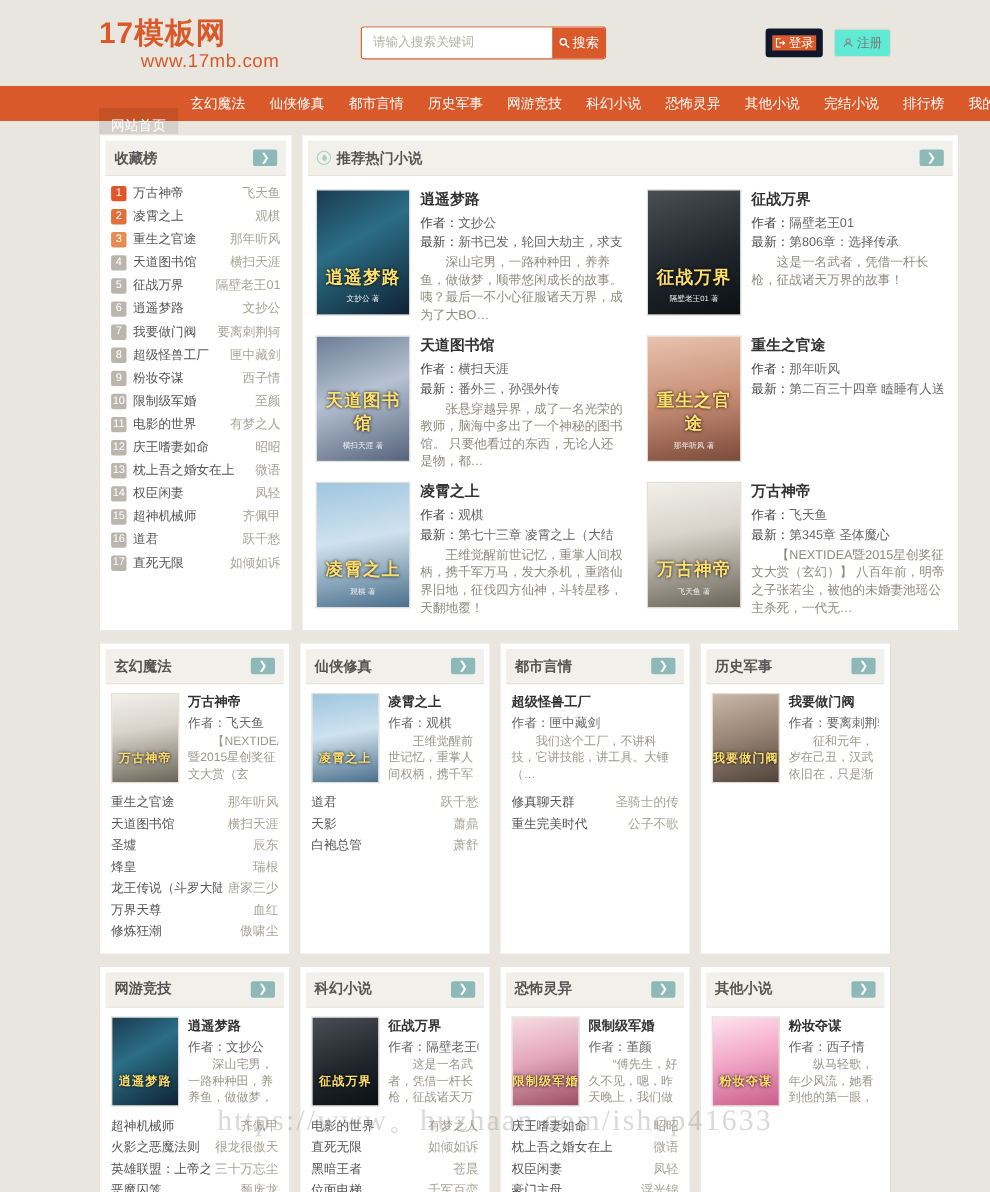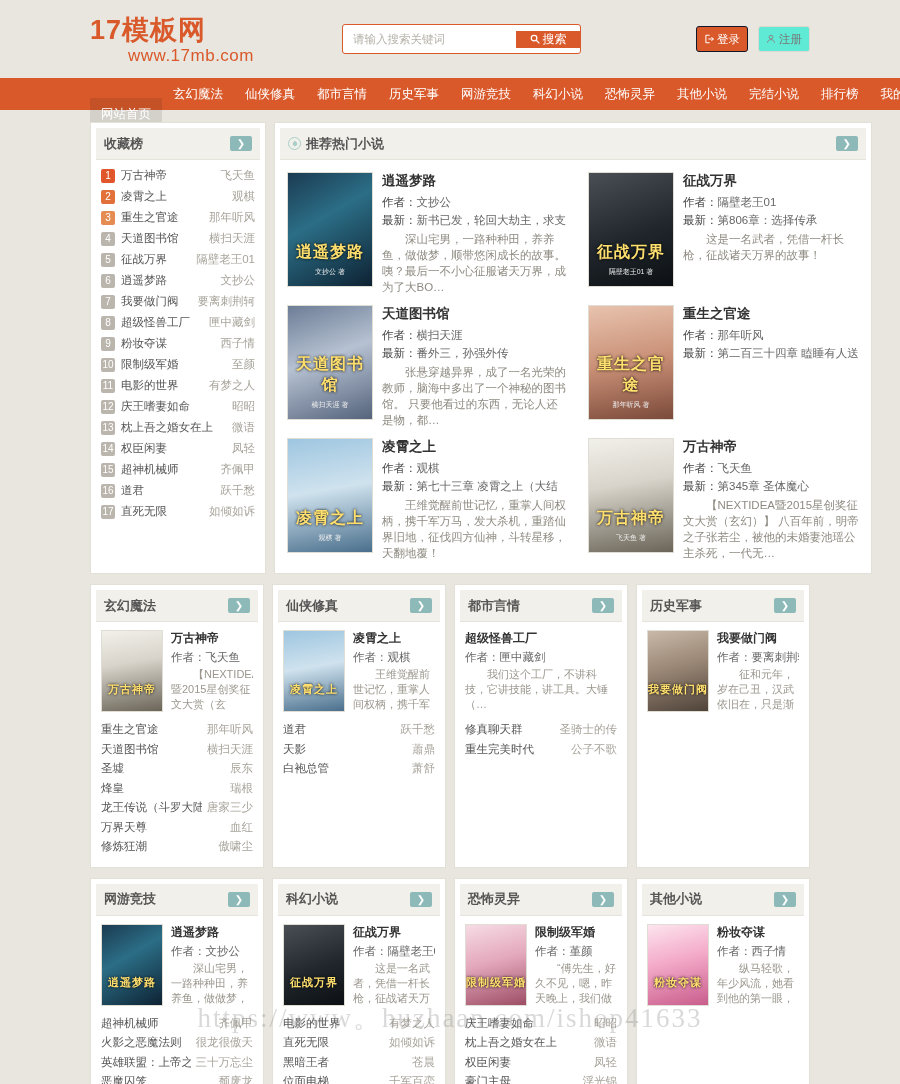--- a/index.html
+++ b/index.html
@@ -20,44 +20,43 @@
   .logo-wrap { width: 200px; padding-top: 4px; }
   .logo-main {
     font-size: 27px; font-weight: bold; color: #d9592b;
     letter-spacing: 1px; line-height: 1.05;
   }
   .logo-sub {
     font-size: 17px; color: #d9592b; letter-spacing: .5px;
     margin-top: 2px; margin-left: 2px; text-align: center;
   }
   .search-wrap {
-    display: flex; height: 30px; margin-left: 52px;
+    display: flex; height: 30px; margin-left: 38px;
     border: 1px solid #d9592b; border-radius: 3px; overflow: hidden;
     background: #fff;
-    align-items: center;
   }
   .search-input {
     width: 173px; border: 0; outline: none; background: #fff;
     padding: 0 10px; font-size: 11.5px; color: #444;
     font-family: "Liberation Sans", sans-serif;
   }
   .search-input::placeholder { color: #b5b2a9; }
   .search-btn {
-    width: 64px; background: #d9592b; color: #fff; border: 0;
+    width: 48px; background: #d9592b; color: #fff; border: 0;
     cursor: pointer; font-size: 12px; display: flex;
     align-items: center; justify-content: center; gap: 3px;
     font-family: "Liberation Sans", sans-serif;
   }
   .auth { margin-left: auto; display: flex; gap: 10px; }
   .btn-login, .btn-reg {
     width: 52px; height: 26px; border-radius: 3px;
     display: flex; align-items: center; justify-content: center;
     gap: 3px; font-size: 11.5px; cursor: pointer;
   }
-  .btn-login { background: #d9592b; color: #fff; border: 1px solid #0f172a; }
+  .btn-login { background: #d9592b; color: #fff; border: 6px solid #0f172a; }
   .btn-reg { background: #5eead4; color: #777; border: 1px solid #ddd9d0; }
   .mini-ico { width: 10px; height: 10px; display: inline-block; }
 
   
   .nav {
     height: 32px; background: #d9592b;
     display: flex; align-items: center; padding-left: 90px;
   }
   .nav-item {
     color: #fff; font-size: 12.5px; padding: 0 11px;

